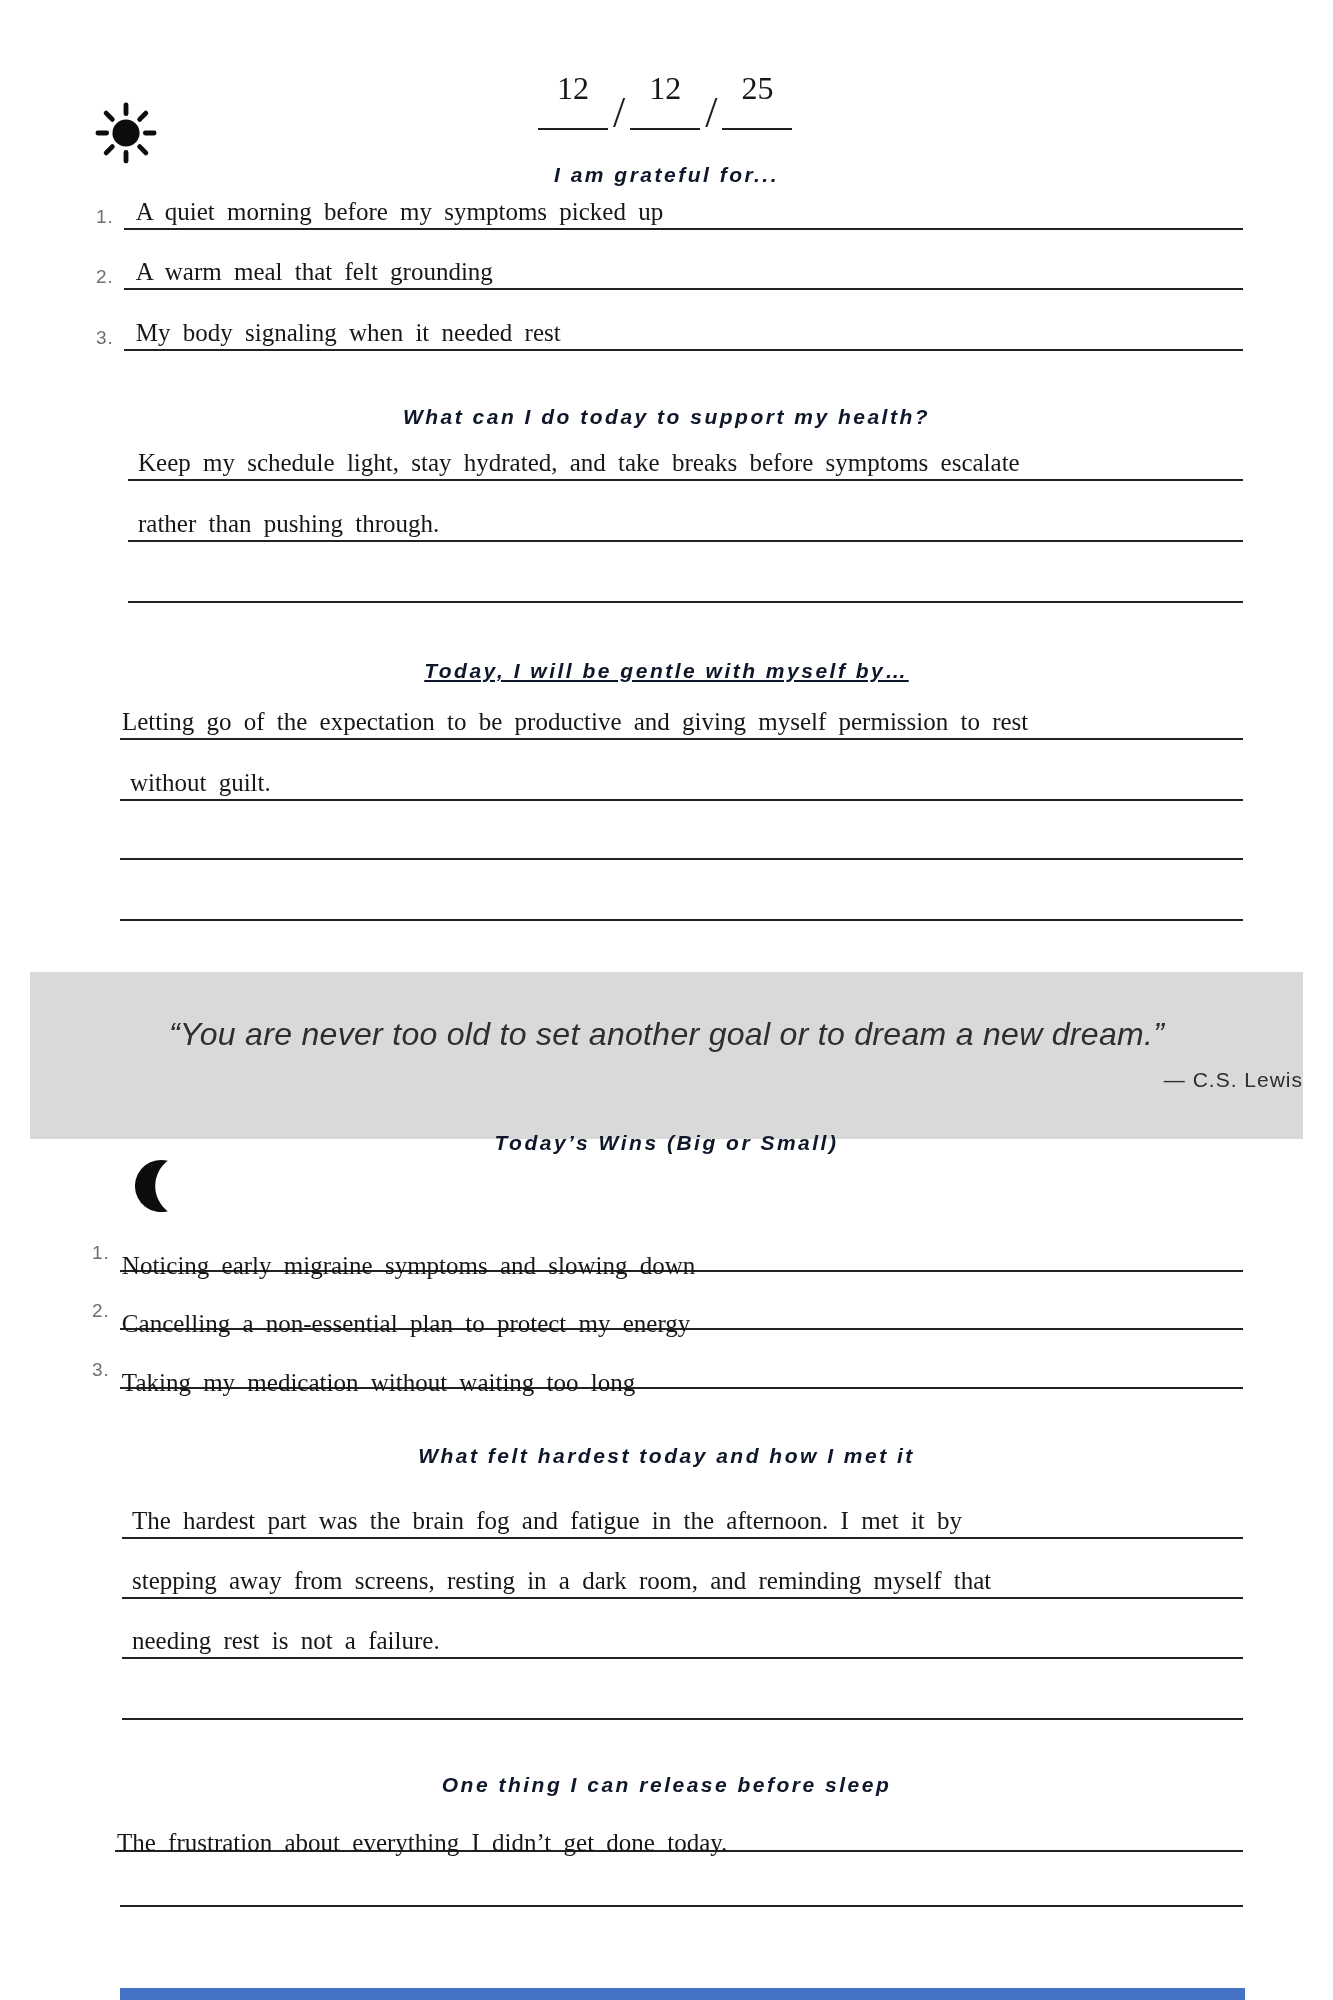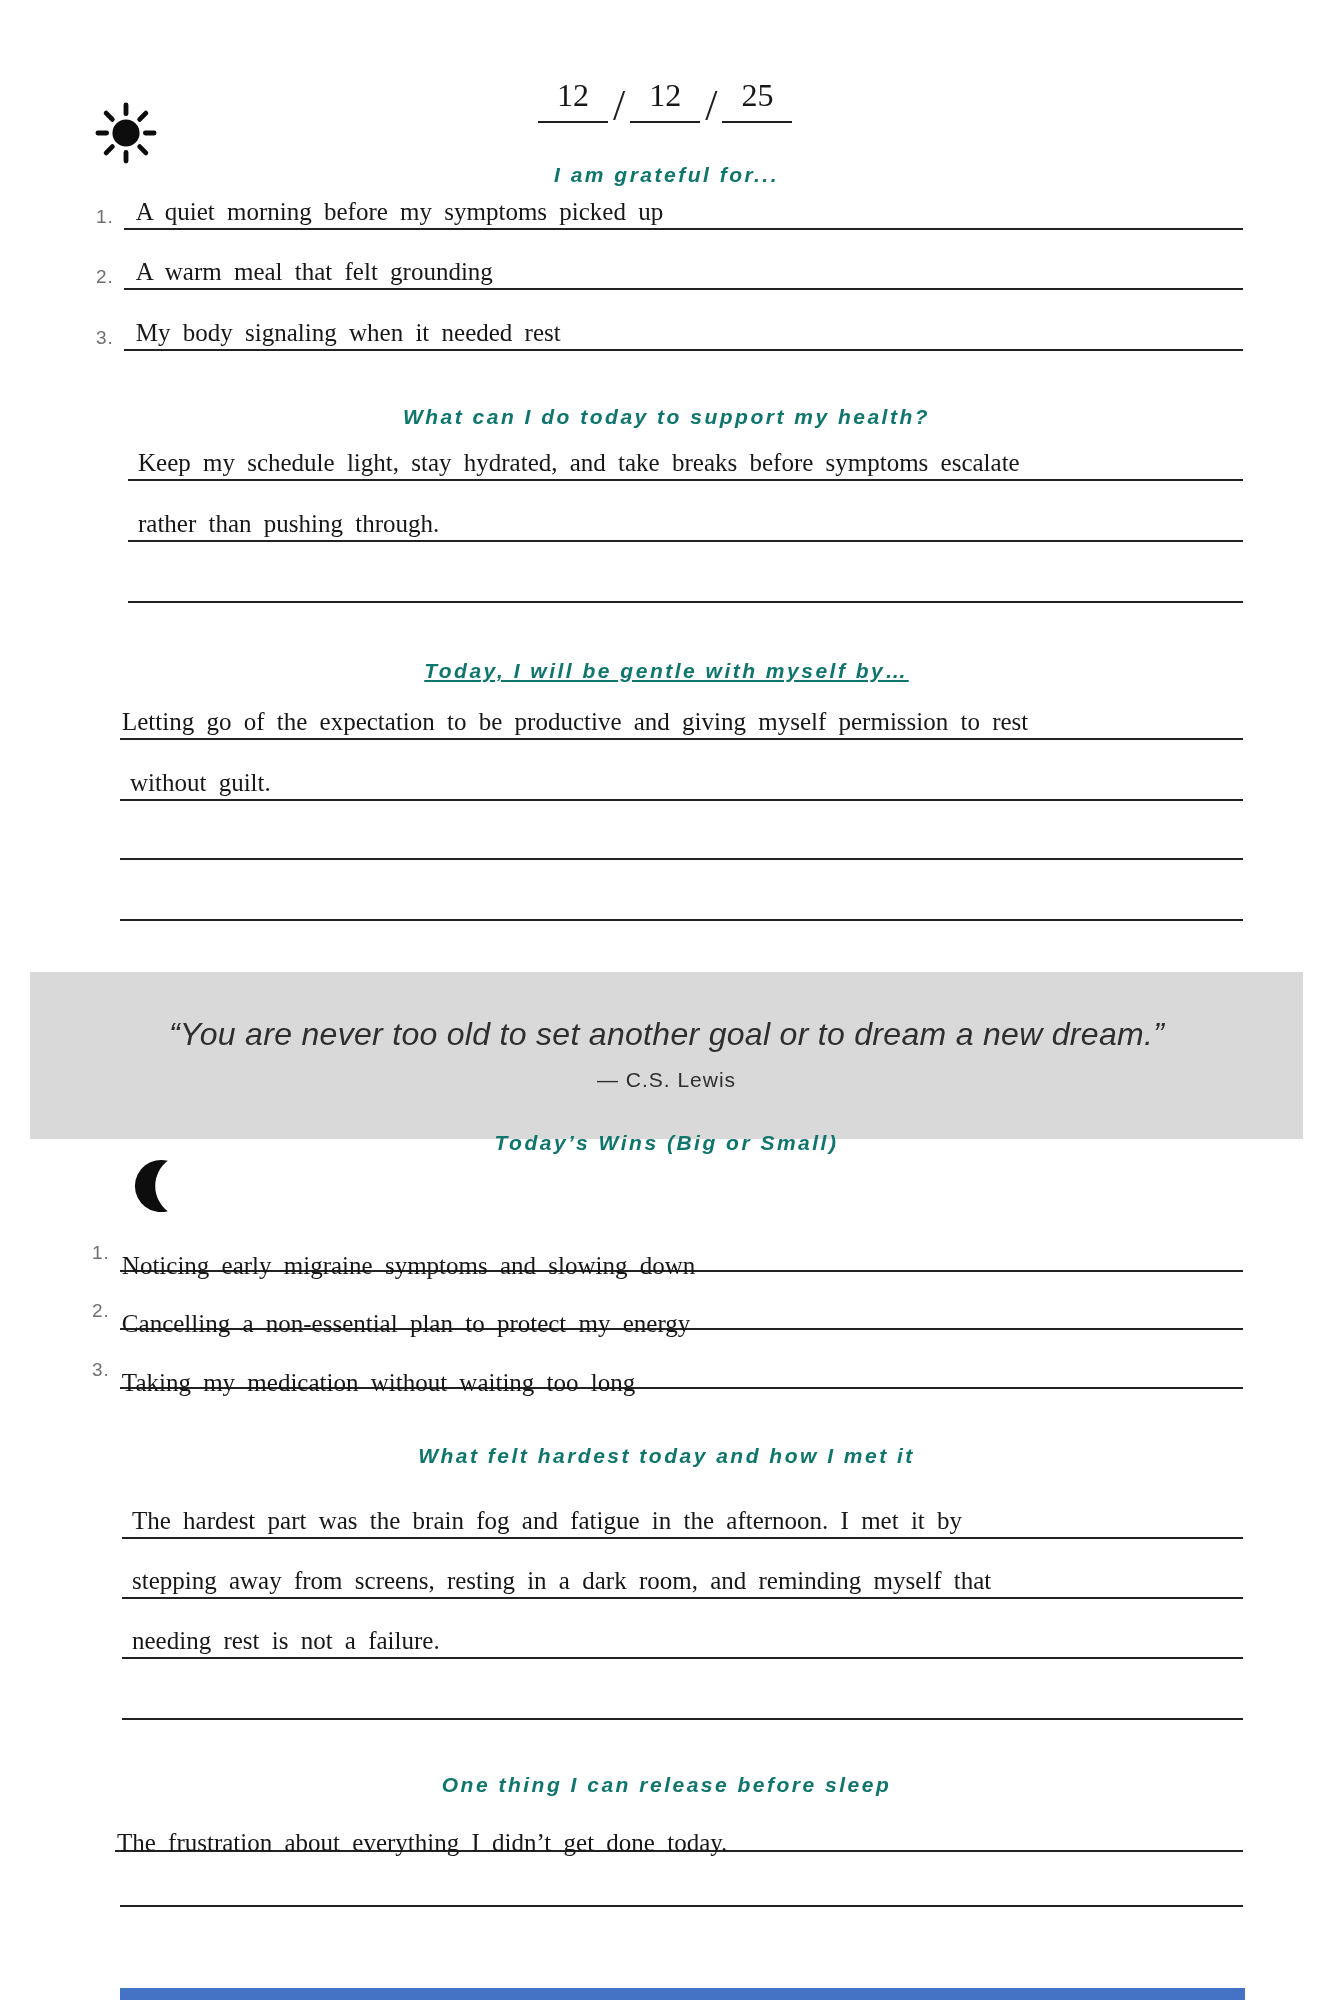--- a/index.html
+++ b/index.html
@@ -2,32 +2,32 @@
 <html><head>
 <meta charset="utf-8">
 <style>
   * { margin:0; padding:0; box-sizing:border-box; }
   body { background:#ffffff; font-family:"Liberation Sans", sans-serif; }
   .page { position:relative; width:1333px; height:2000px; background:#ffffff; overflow:hidden; }
 
   .heading {
     position:absolute; left:0; width:1333px; text-align:center;
     font-family:"Liberation Sans", sans-serif; font-style:italic; font-weight:600;
-    font-size:21px; letter-spacing:2.5px; color:#0f766e;
+    font-size:21px; letter-spacing:2.5px; color:#0f172a;
   }
 
   .hw {
     font-family:cursive;
     color:#171717; white-space:nowrap; word-spacing:6px;
     font-size:25px; line-height:1.05;
   }
 
   
   .date { position:absolute; left:538px; top:72px; display:flex; align-items:flex-end; }
-  .dseg { width:70px; border-bottom:2px solid #1f1f1f; text-align:center; padding-bottom:8px; }
+  .dseg { width:70px; border-bottom:2px solid #1f1f1f; text-align:center; padding-bottom:22px; }
   .dseg .hw { font-size:32px; }
   .dslash { font-family:cursive; font-size:44px; color:#1f1f1f; margin:0 5px; transform:translateY(8px); }
 
   
   .numrow { position:absolute; display:flex; align-items:flex-end; height:50px; }
   .num { font-size:19px; color:#6f6f6f; margin-right:10px; padding-bottom:2px; letter-spacing:1px; }
   .nline { flex:1; position:relative; height:50px; border-bottom:2px solid #222222; }
   .nline .hw { position:absolute; left:12px; bottom:3px; }
   .overlap .nline .hw { left:2px; bottom:-9px; }
   .overlap .num { padding-bottom:8px; }
@@ -38,21 +38,21 @@
 
   
   .quote-block {
     position:absolute; left:30px; top:972px; width:1273px; height:167px;
     background:#d9d9d9; text-align:center;
   }
   .quote-text {
     padding-top:44px; font-style:italic; font-weight:500; font-size:32px;
     color:#2e2e2e; letter-spacing:0.3px;
   }
-  .quote-attr { margin-top:15px; font-size:21px; color:#2e2e2e; letter-spacing:1px; }
+  .quote-attr { margin-top:15px; font-size:21px; color:#2e2e2e; letter-spacing:1px;text-align:right; }
 
   .icon { position:absolute; }
   .footer-bar { position:absolute; left:120px; top:1988px; width:1125px; height:12px; background:#4472c4; }
 </style>
 </head>
 <body>
 
 <div class="page">
 
   <span class="icon" style="left:95px; top:102px;">

